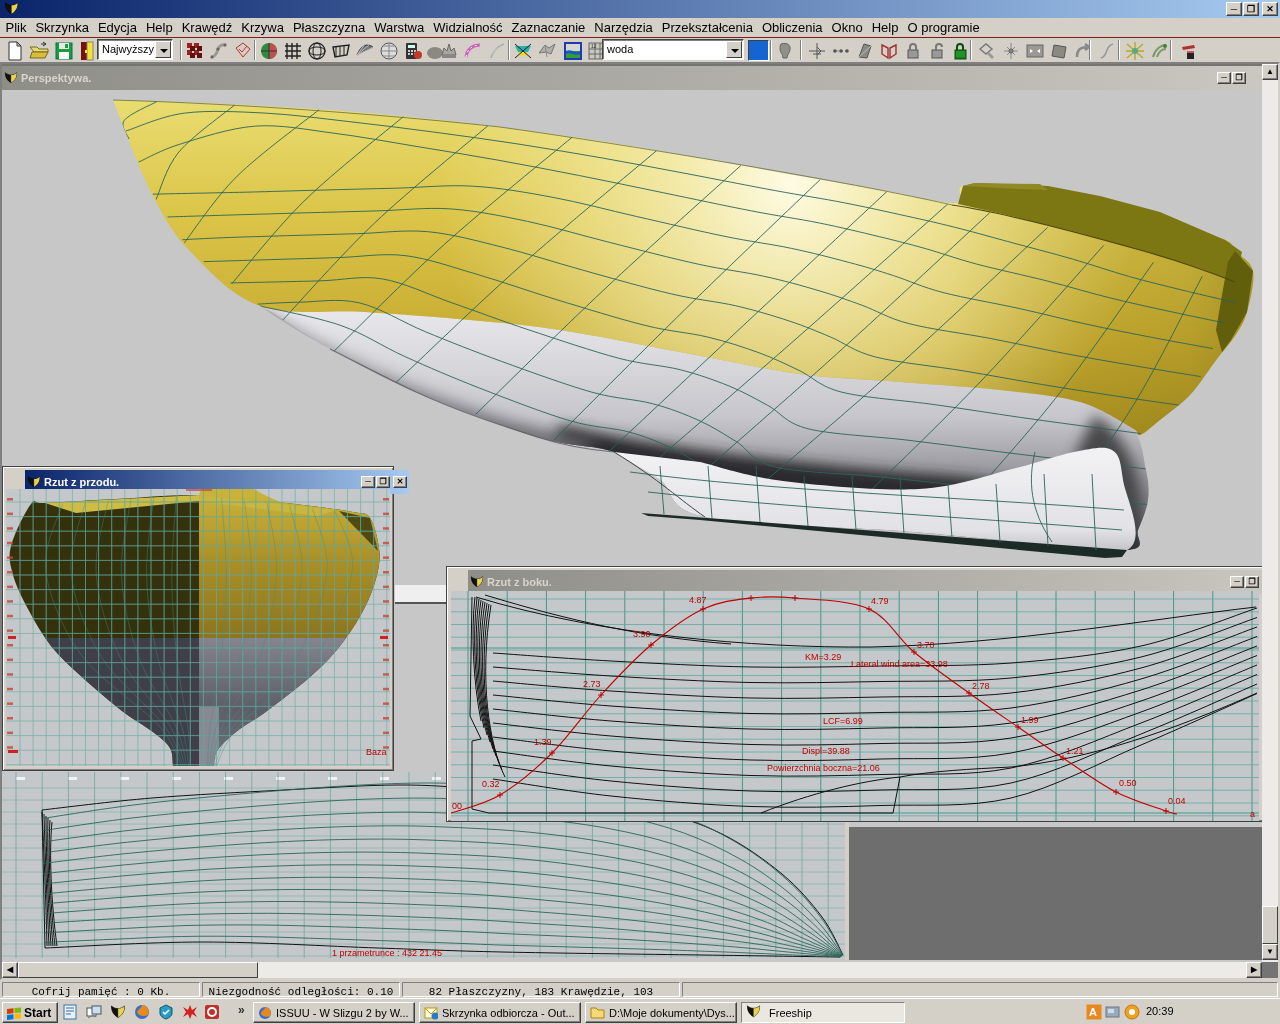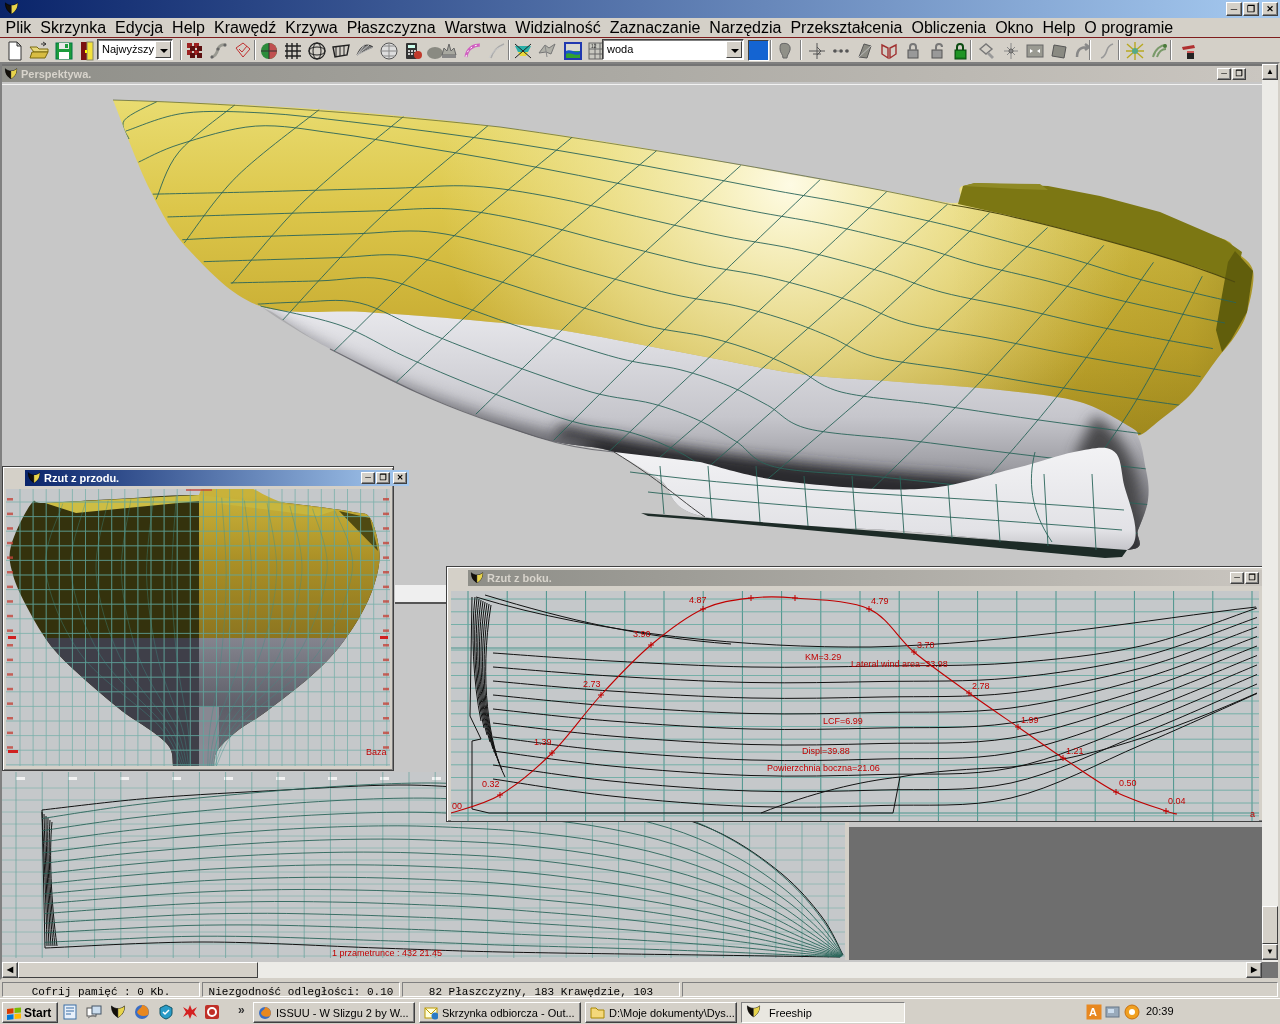--- a/index.html
+++ b/index.html
@@ -5,38 +5,38 @@
   font-family:"Liberation Sans", sans-serif; background:#d4d0c8; }
 .abs { position:absolute; }
 #titlebar { left:0; top:0; width:1280px; height:18px;
   background:linear-gradient(to right,#0a246a,#a6caf0); }
 #titlebar .txt { position:absolute; left:21px; top:2px; color:#fff; font-weight:bold;
   font-size:12px; white-space:nowrap; }
 .cbtn { position:absolute; top:2px; width:16px; height:14px; background:#d4d0c8;
   border:1px solid; border-color:#fff #404040 #404040 #fff; box-shadow:inset -1px -1px 0 #808080;
   font-size:9px; text-align:center; line-height:12px; color:#000; font-weight:bold; }
 #menubar { left:0; top:18px; width:1280px; height:19px; background:#d4d0c8;
-  font-size:16px; color:#000; display:flex; align-items:center; padding-left:1px; }
+  font-size:13px; color:#000; display:flex; align-items:center; padding-left:1px; }
 .mi { padding:2px 4.5px; }
 #toolbar { left:0; top:37px; width:1280px; height:25px; background:#d4d0c8;
   border-top:1px solid #7f1d1d; }
 .tbtn { position:absolute; top:2px; width:22px; height:22px; }
 .tbtn svg { margin:1px; }
 .tsep { position:absolute; top:2px; width:2px; height:20px; border-left:1px solid #808080;
   border-right:1px solid #fff; }
 .combo { position:absolute; top:1px; height:21px; background:#fff;
   border:1px solid; border-color:#404040 #fff #fff #404040; box-shadow:inset 1px 1px 0 #808080;
   font-size:11px; padding:3px 2px 0 4px; }
 .cardn { position:absolute; top:1px; right:1px; width:16px; height:17px; background:#d4d0c8;
   border:1px solid; border-color:#fff #404040 #404040 #fff; }
 .cardn:after { content:""; position:absolute; left:4px; top:7px; border:4px solid transparent;
   border-top-color:#000; }
 #mdi { left:0; top:62px; width:1280px; height:918px; background:#747474;
   border:2px solid; border-color:#808080 #d4d0c8 #d4d0c8 #808080; }
-.wtitle { position:absolute; height:16px; display:flex; align-items:center;
+.wtitle { position:absolute; height:24px; display:flex; align-items:center;
   font-size:11px; font-weight:bold; overflow:hidden; white-space:nowrap; }
 .wtitle.inactive { background:linear-gradient(to right,#8e8e88,#cac6c0); color:#d8d4cc; }
 .wtitle.active { background:linear-gradient(to right,#0a246a,#a6caf0); color:#fff;margin-left:19px; }
 .wtitle svg { margin:0 3px 0 2px; }
 .wbtn { width:14px; height:12px; background:#d4d0c8; border:1px solid;
   border-color:#fff #404040 #404040 #fff; box-shadow:inset -1px -1px 0 #808080;
   font-size:8px; line-height:10px; text-align:center; color:#000; font-weight:bold;
   margin-left:1px; flex:none; }
 .g1 { stroke:#62a8a0; stroke-width:0.8; }
 .g2 { stroke:#4a948c; stroke-width:1; }

